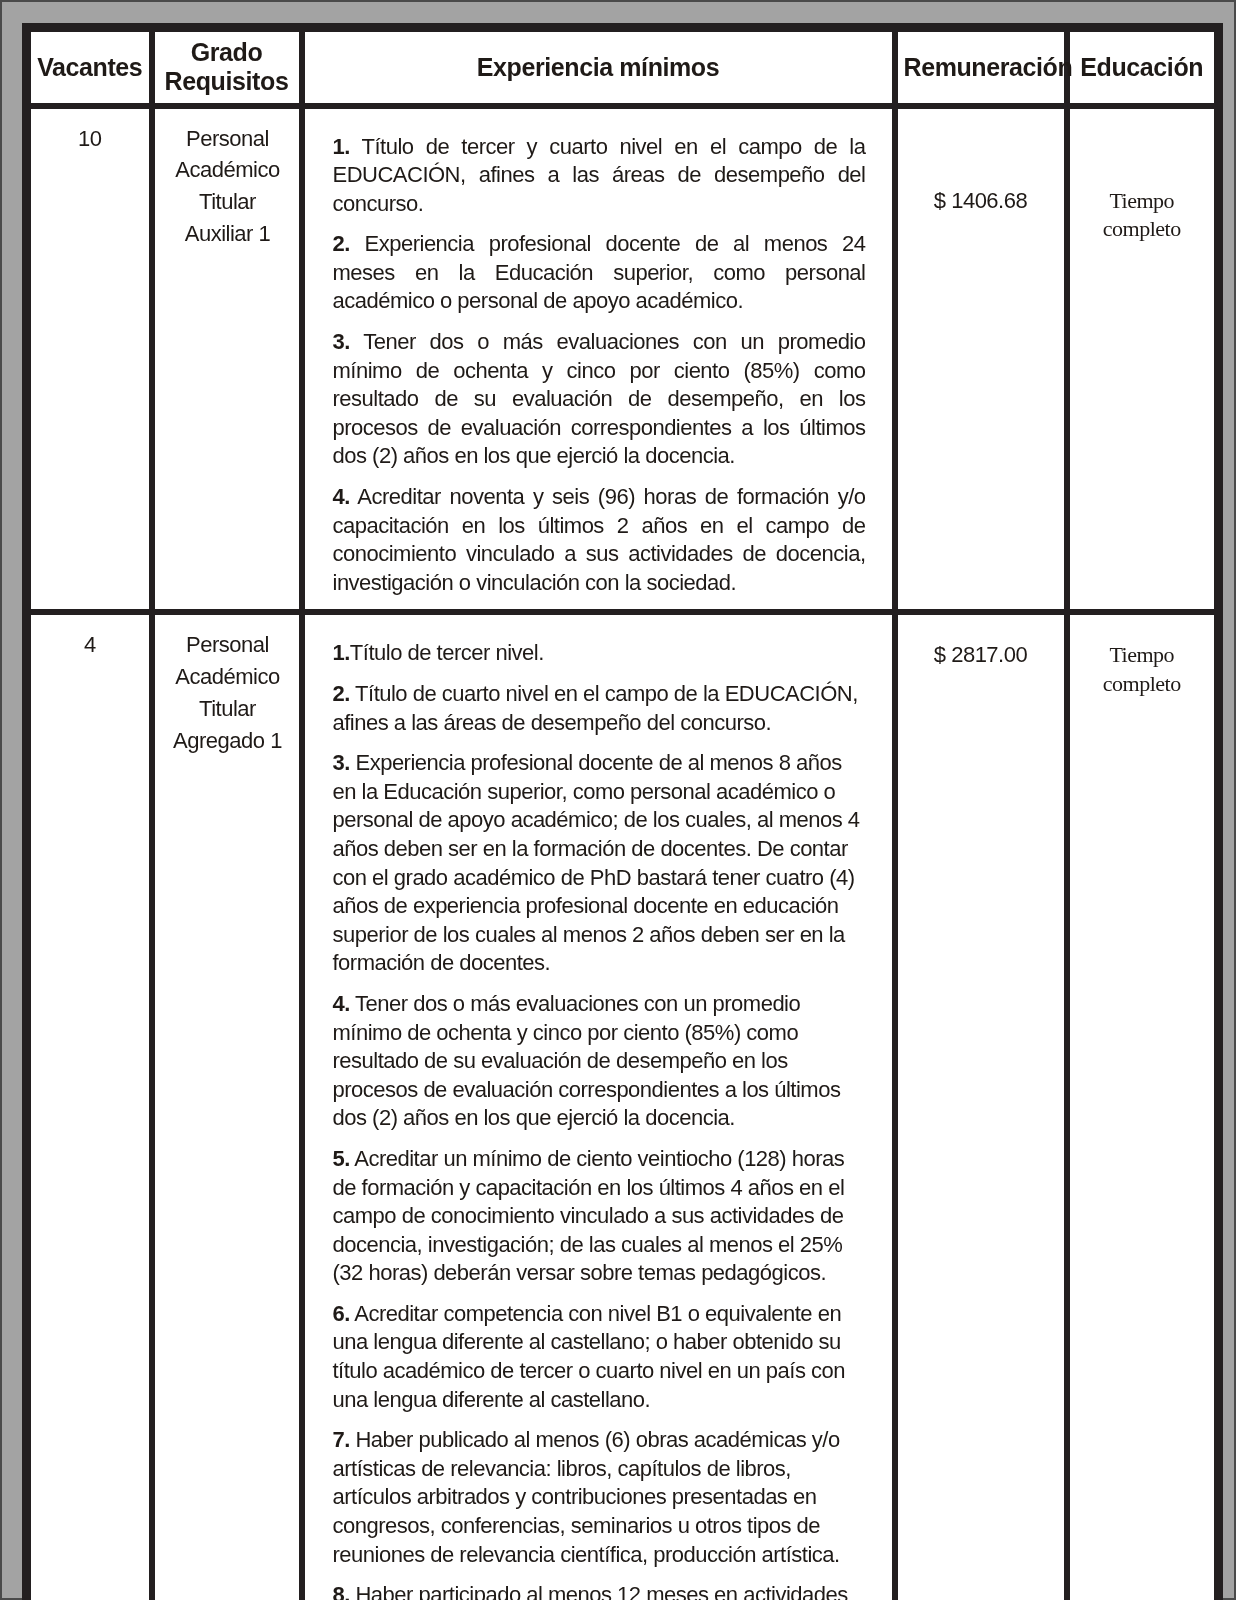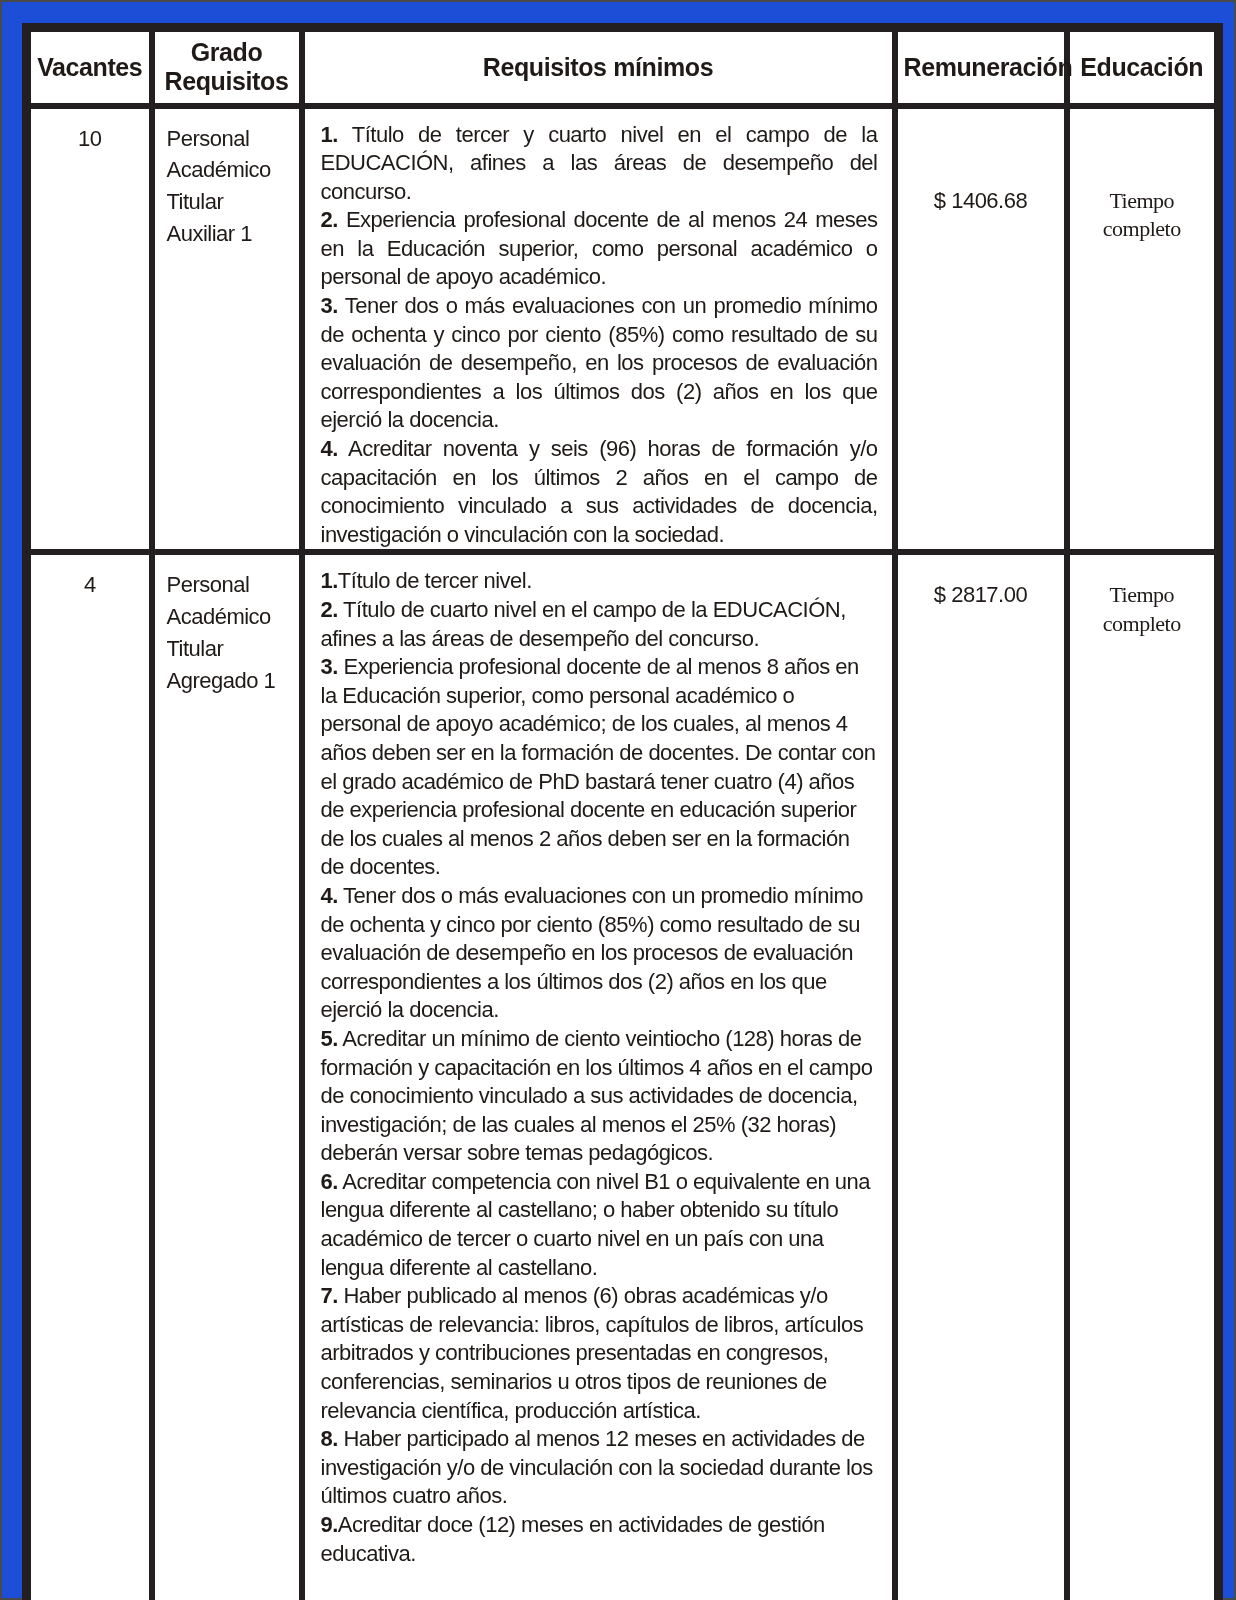--- a/index.html
+++ b/index.html
@@ -8,21 +8,21 @@
     height: 1600px;
     background: #ffffff;
     font-family: "Liberation Sans", sans-serif;
     color: #1f1a17;
   }
   .page {
     position: relative;
     width: 1236px;
     height: 1600px;
     border: 2px solid #4a4a4a;
-    background: #1d4ed8;
+    background: #a3a3a3;
   }
   table.vacancy-table {
     position: absolute;
     left: 20px;
     top: 21px;
     width: 1192px;
     border-collapse: collapse;
     table-layout: fixed;
     border: 9px solid #231f20;
   }
@@ -38,20 +38,21 @@
     vertical-align: middle;
     height: 78px;
     padding: 4px 6px;
     letter-spacing: -0.4px;
   }
   .vacancy-table td {
     vertical-align: top;
     font-size: 22px;
     line-height: 1.3;
     letter-spacing: -0.5px;
+    text-align: center;
   }
   tr.data-row-0 { height: 424px; }
   tr.data-row-1 { height: 1056px; }
 
   td.cell-vacantes {
     text-align: center;
     padding-top: 16px;
   }
   td.cell-grado {
     padding: 14px 10px 0 12px;
@@ -65,40 +66,40 @@
   td.cell-remuneracion,
   td.cell-dedicacion {
     text-align: center;
   }
   tr.data-row-0 td.cell-remuneracion,
   tr.data-row-0 td.cell-dedicacion { padding-top: 78px; }
   tr.data-row-1 td.cell-remuneracion,
   tr.data-row-1 td.cell-dedicacion { padding-top: 26px; }
   td.cell-dedicacion { padding-left: 14px; padding-right: 14px; font-family: Liberation Serif, serif; }
 
-  .req-item { margin: 0; }
+  .req-item { margin: 12px; }
   .req-item b { font-weight: bold; }
 </style>
 </head>
 <body>
 
 <div class="page">
   <table class="vacancy-table">
     <colgroup>
       <col style="width:125px">
       <col style="width:150px">
       <col style="width:593px">
       <col style="width:172px">
       <col style="width:152px">
     </colgroup>
     <thead>
       <tr class="header-row">
         <th>Vacantes</th>
         <th>Grado Requisitos</th>
-        <th>Requisitos mínimos</th>
+        <th>Experiencia mínimos</th>
         <th>Remuneración</th>
         <th>Educación</th>
       </tr>
     </thead>
     <tbody>
       <tr class="data-row-0">
         <td class="cell-vacantes">10</td>
         <td class="cell-grado">Personal Académico Titular Auxiliar 1</td>
         <td class="cell-requisitos">
             <p class="req-item"><b>1.</b> Título de tercer y cuarto nivel en el campo de la EDUCACIÓN, afines a las áreas de desempeño del concurso.</p>

